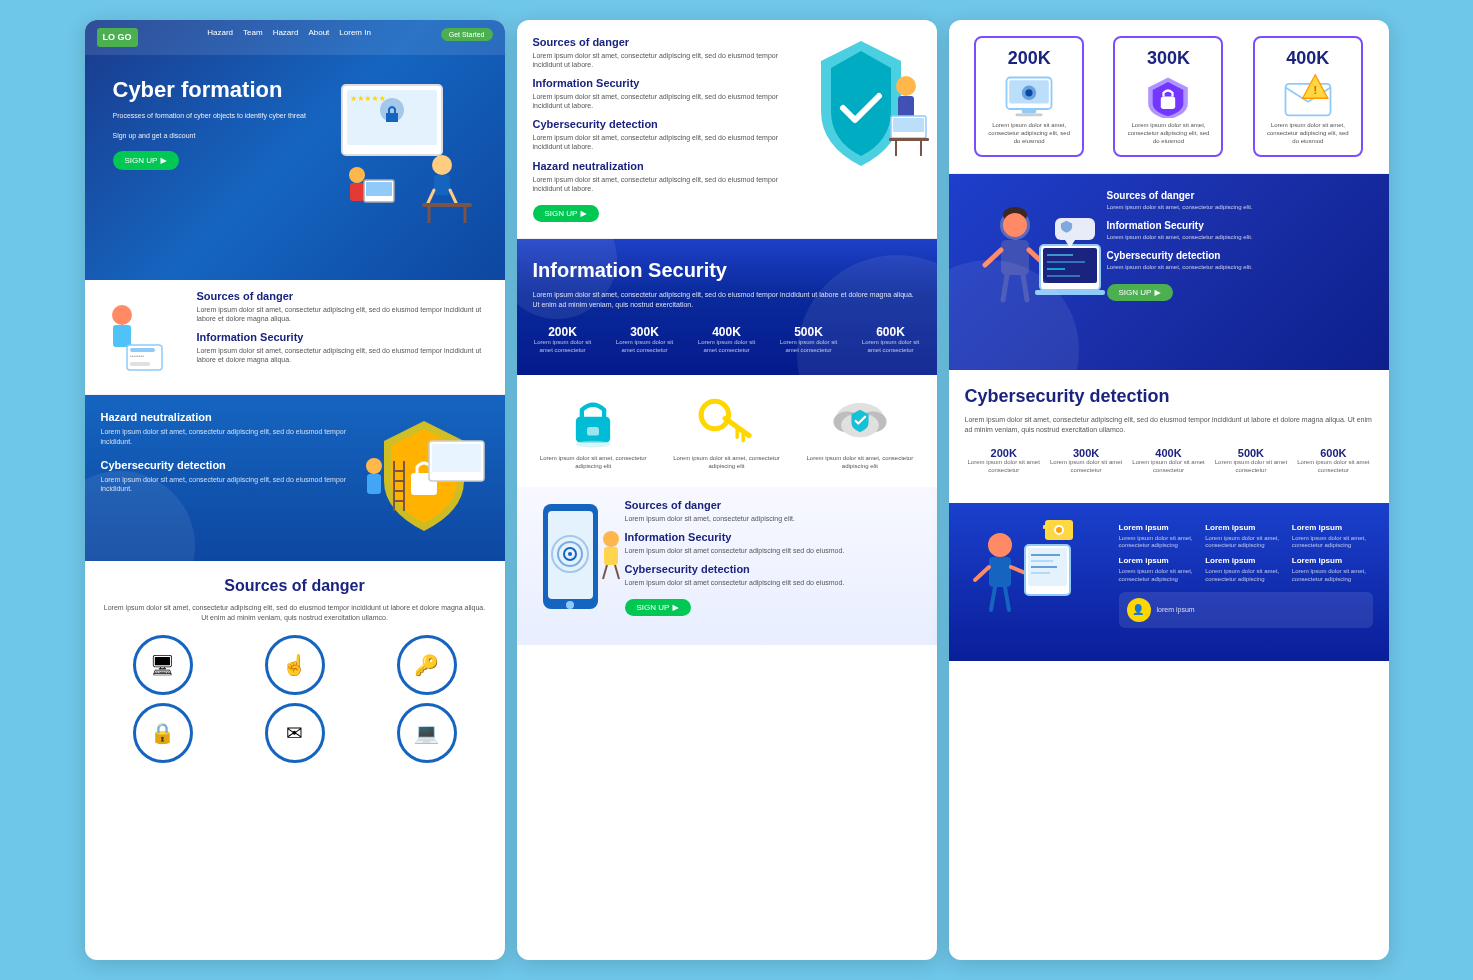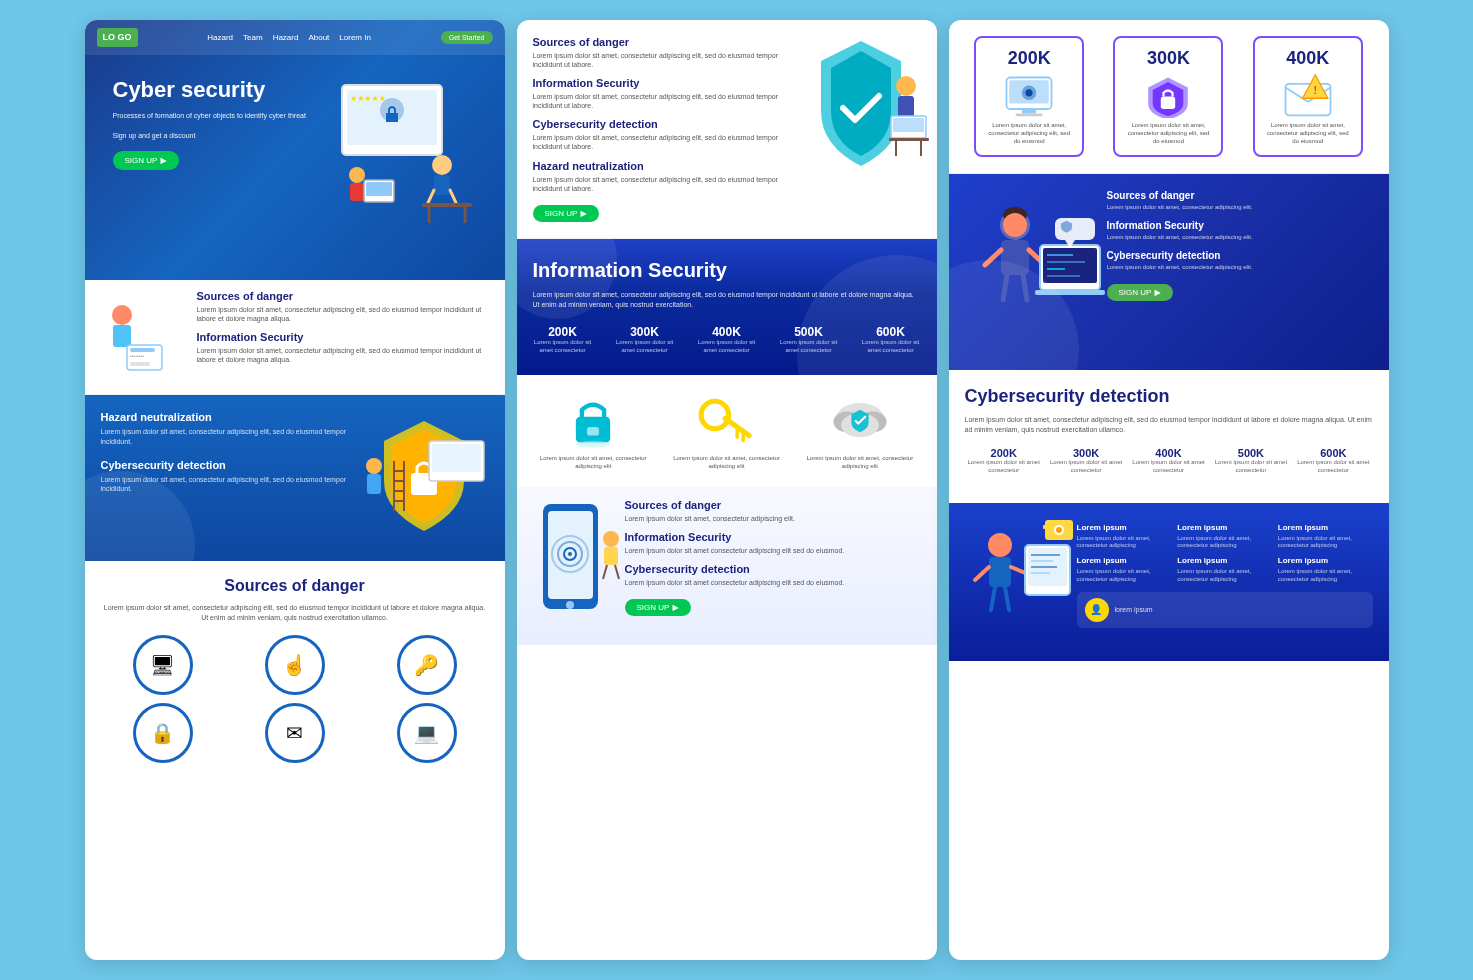--- a/index.html
+++ b/index.html
@@ -33,21 +33,21 @@
     .left-hero {
       background: linear-gradient(135deg, #1a3a8c 0%, #1565c0 50%, #0d47a1 100%);
       padding: 0;
       position: relative;
       height: 260px;
       overflow: hidden;
     }
 
     .left-nav {
       display: flex;
-      align-items: center;
+      align-items: flex-start;
       justify-content: space-between;
       padding: 8px 12px;
       background: rgba(255,255,255,0.1);
     }
 
     .logo-box {
       background: #4caf50;
       color: white;
       font-size: 9px;
       font-weight: bold;
@@ -429,20 +429,21 @@
       align-items: flex-start;
     }
 
     .right-bottom-illus {
       width: 100px;
       flex-shrink: 0;
     }
 
     .right-bottom-content {
       flex: 1;
+      margin-left: 42px;
     }
 
     .right-bottom-grid {
       display: grid;
       grid-template-columns: 1fr 1fr 1fr;
       gap: 6px;
       margin-top: 8px;
     }
 
     .bottom-grid-item h4 {
@@ -507,21 +508,21 @@
         <span class="nav-link">Hazard</span>
         <span class="nav-link">Team</span>
         <span class="nav-link">Hazard</span>
         <span class="nav-link">About</span>
         <span class="nav-link">Lorem In</span>
       </div>
       <button class="nav-btn">Get Started</button>
     </div>
     <div style="display:flex; padding: 10px 12px 0;">
       <div class="hero-content">
-        <div class="hero-title">Cyber security</div>
+        <div class="hero-title">Cyber formation</div>
         <div class="hero-desc">Processes of formation of cyber objects to identify cyber threat</div>
         <div class="hero-desc">Sign up and get a discount</div>
         <button class="btn-signup">
           <span>SIGN UP</span>
           <span>▶</span>
         </button>
       </div>
       <div style="flex-shrink:0; width:160px; position:relative;">
         <svg viewBox="0 0 160 180" width="160" height="180">
 

